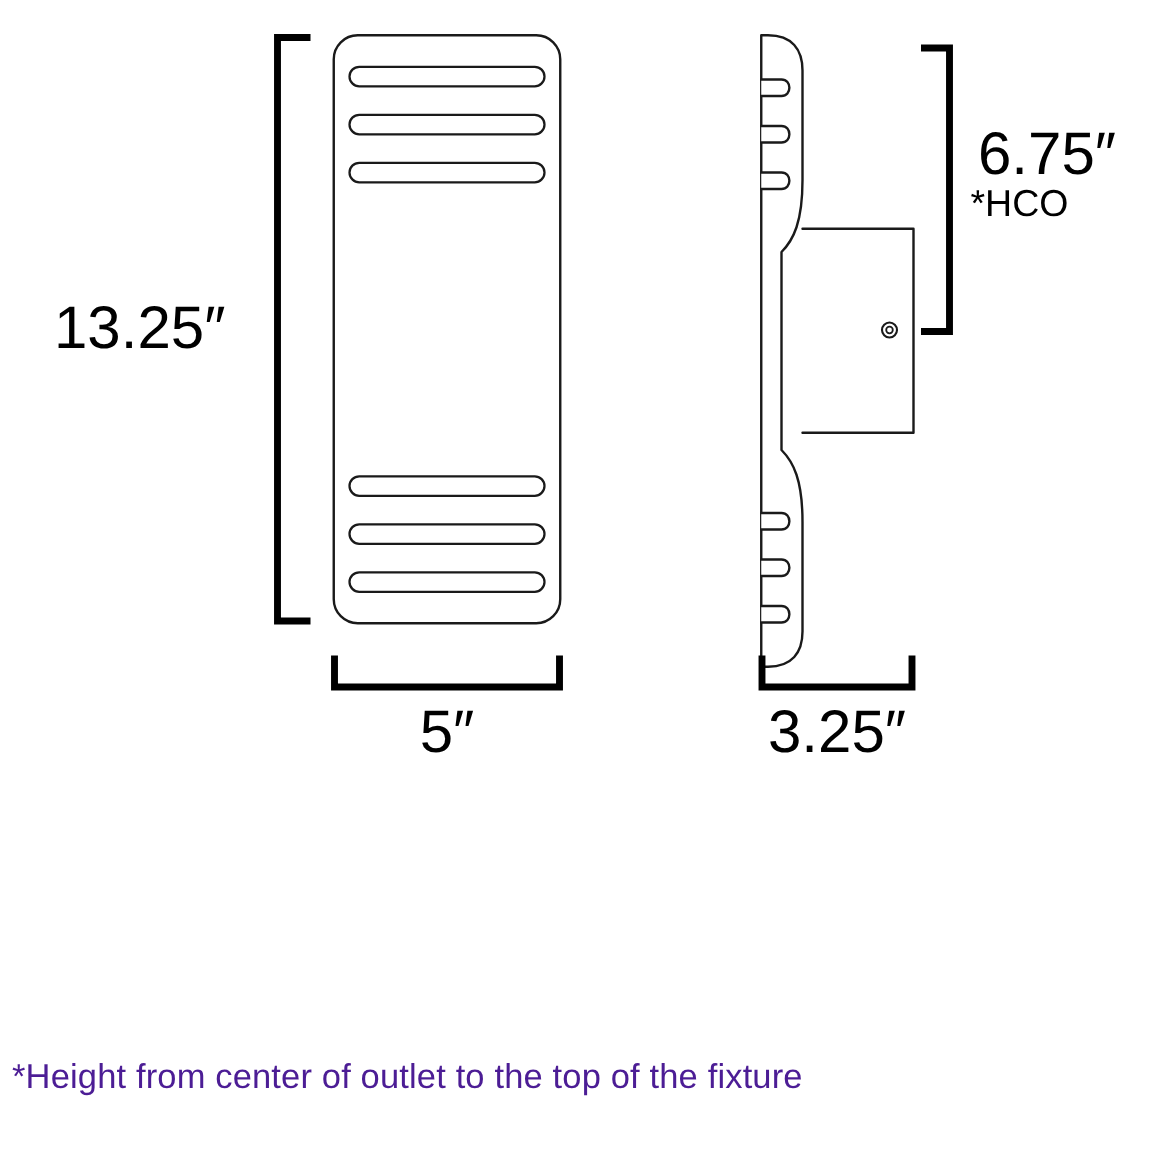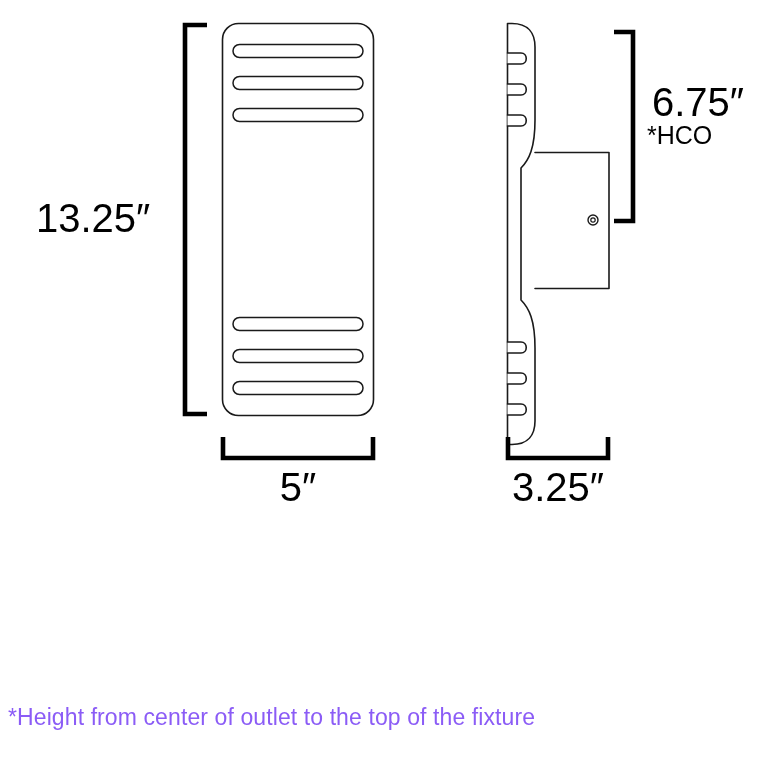--- a/index.html
+++ b/index.html
@@ -76,21 +76,21 @@
     fill: #000000;
     font-weight: 400;
   }
   .footnote {
     position: absolute;
     left: 8px;
     top: 702px;
     font-size: 23px;
     line-height: 30px;
     letter-spacing: 0.1px;
-    color: #8b5cf6;
+    color: #4c1d95;
     white-space: nowrap;
     font-family: "Liberation Sans", sans-serif;
   }
 </style>
 </head>
 <body>
 
 <div id="drawing-root">
   <svg class="tech-drawing" viewBox="0 0 766 766" xmlns="http://www.w3.org/2000/svg">
 

